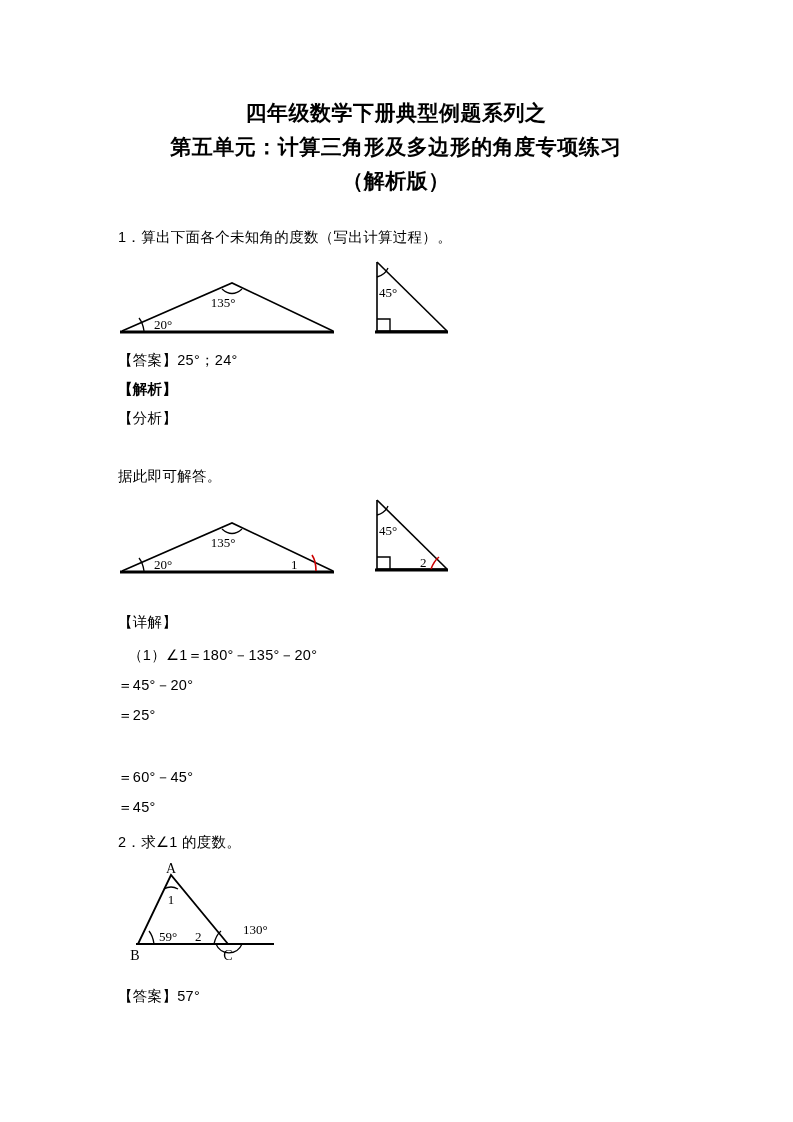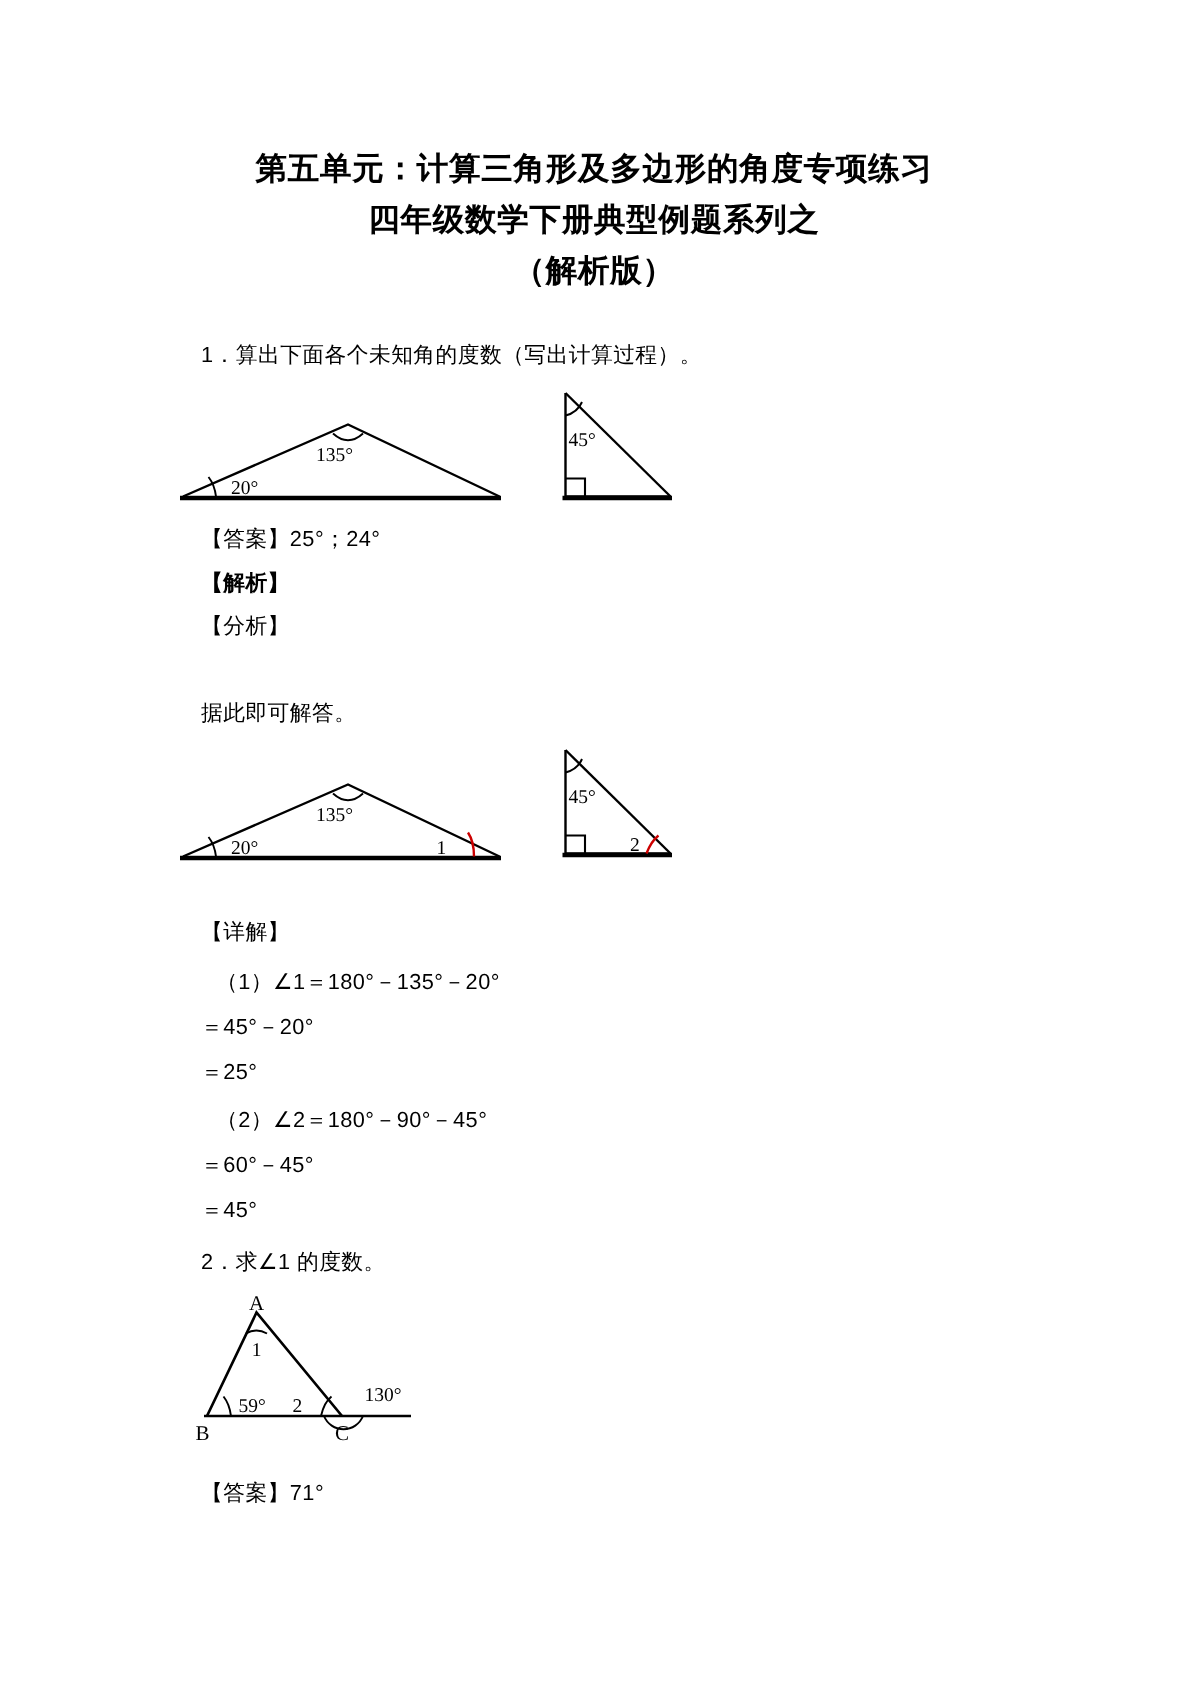--- a/index.html
+++ b/index.html
@@ -35,21 +35,20 @@
     letter-spacing: 0.5px;
     white-space: nowrap;
   }
   .title-line.l2 { font-size: 21px; }
   .body-text {
     position: absolute;
     font-size: 14.5px;
     line-height: 20px;
     white-space: nowrap;
     letter-spacing: 0.3px;
-    margin-left: 16px;
   }
   .fig {
     position: absolute;
   }
   svg { display: block; overflow: visible; }
   .ang-label {
     font-family: "Liberation Serif", "DejaVu Serif", serif;
     font-size: 13px;
     fill: #000;
   }
@@ -58,22 +57,22 @@
     font-size: 14px;
     fill: #000;
   }
 </style>
 </head>
 <body>
 
 <div class="page">
 
   <div class="title-block">
+    <div class="title-line">四年级数学下册典型例题系列之</div>
     <div class="title-line l2">第五单元：计算三角形及多边形的角度专项练习</div>
-    <div class="title-line">四年级数学下册典型例题系列之</div>
     <div class="title-line">（解析版）</div>
   </div>
 
   <div class="body-text" style="left:118px; top:227px;">1．算出下面各个未知角的度数（写出计算过程）。</div>
 
   <div class="fig" style="left:110px; top:255px;">
     <svg width="240" height="85" viewBox="0 0 240 85">
 
       <polyline points="12,76 122,28 223,76" fill="none" stroke="#000" stroke-width="1.6" stroke-linejoin="miter"></polyline>
 
@@ -132,21 +131,20 @@
 
       <path d="M 63,76 Q 66,68 71,64" fill="none" stroke="#cc0000" stroke-width="1.6"></path>
       <text class="ang-label" x="52" y="74">2</text>
     </svg>
   </div>
 
   <div class="body-text" style="left:118px; top:612px;font-family:Liberation Serif, serif;">【详解】</div>
   <div class="body-text" style="left:128px; top:645px;">（1）∠1＝180°－135°－20°</div>
   <div class="body-text" style="left:118px; top:675px;">＝45°－20°</div>
   <div class="body-text" style="left:118px; top:705px;">＝25°</div>
-  <div class="body-text" style="left:128px; top:737px;">（2）∠2＝180°－90°－45°</div>
   <div class="body-text" style="left:118px; top:767px;">＝60°－45°</div>
   <div class="body-text" style="left:118px; top:797px;">＝45°</div>
 
   <div class="body-text" style="left:118px; top:832px;">2．求∠1 的度数。</div>
 
   <div class="fig" style="left:118px; top:862px;">
     <svg width="180" height="108" viewBox="0 0 180 108">
 
       <polyline points="20,82 53,13 110,82" fill="none" stroke="#000" stroke-width="1.8" stroke-linejoin="miter"></polyline>
 
@@ -162,15 +160,15 @@
       <text class="vertex-label" x="53" y="11" text-anchor="middle">A</text>
       <text class="vertex-label" x="17" y="98" text-anchor="middle">B</text>
       <text class="vertex-label" x="110" y="98" text-anchor="middle">C</text>
       <text class="ang-label" x="53" y="42" text-anchor="middle">1</text>
       <text class="ang-label" x="41" y="79">59°</text>
       <text class="ang-label" x="77" y="79">2</text>
       <text class="ang-label" x="125" y="72">130°</text>
     </svg>
   </div>
 
-  <div class="body-text" style="left:118px; top:986px;">【答案】71°</div>
+  <div class="body-text" style="left:118px; top:986px;">【答案】57°</div>
 
 </div>
 
 </body></html>

